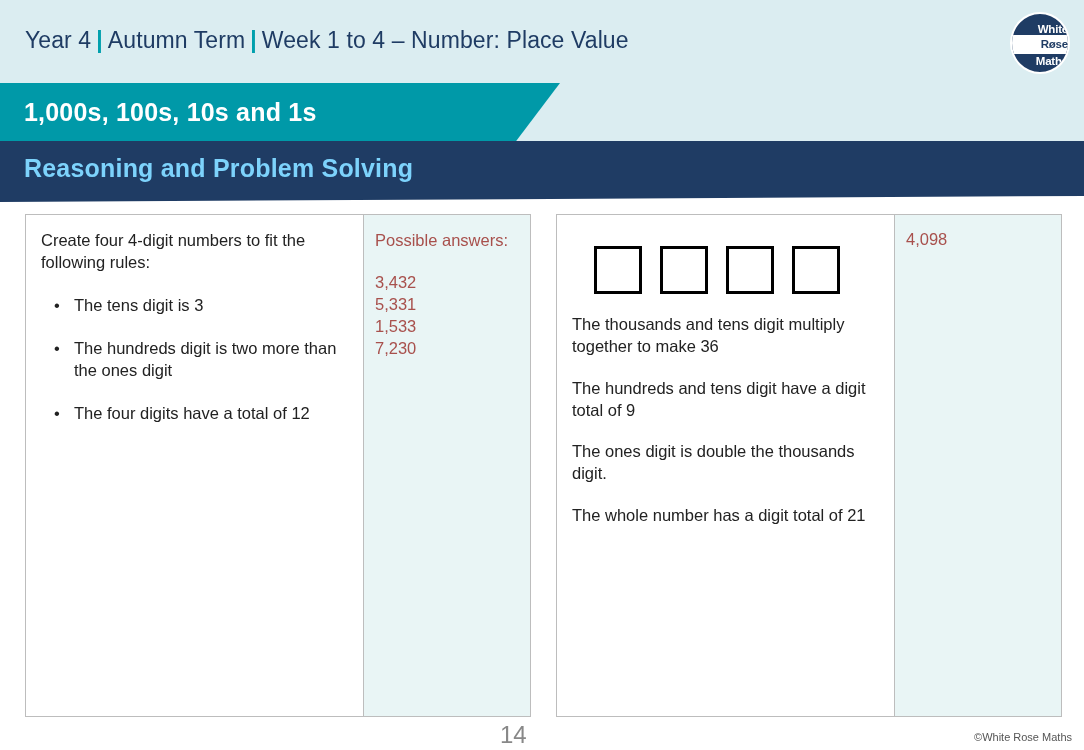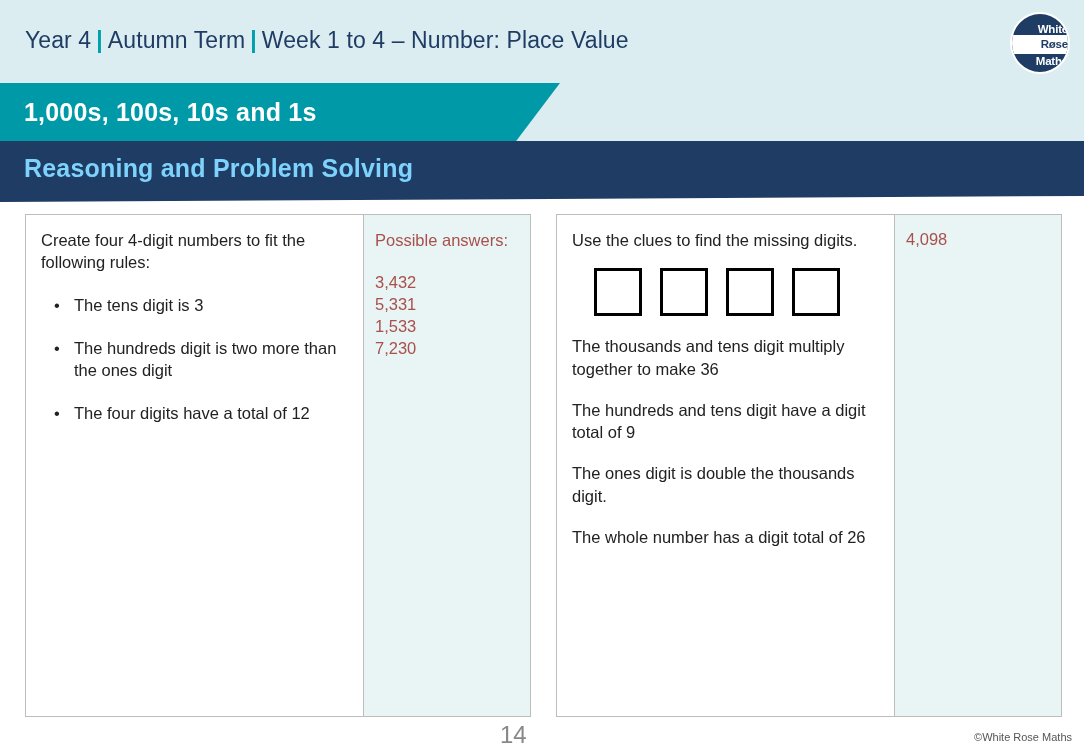--- a/index.html
+++ b/index.html
@@ -252,33 +252,32 @@
           <div class="a-item">3,432</div>
           <div class="a-item">5,331</div>
           <div class="a-item">1,533</div>
           <div class="a-item">7,230</div>
         </div>
       </div>
     </div>
 
     <div class="panel panel-right">
       <div class="q-col">
-        <div class="q-text">Use the clues to find the missing digits.</div>
 
         <div class="digit-boxes">
           <div class="digit-box"></div>
           <div class="digit-box"></div>
           <div class="digit-box"></div>
           <div class="digit-box"></div>
         </div>
 
         <div class="q-text gap">The thousands and tens digit multiply together to make 36</div>
         <div class="q-text gap">The hundreds and tens digit have a digit total of 9</div>
         <div class="q-text gap">The ones digit is double the thousands digit.</div>
-        <div class="q-text gap">The whole number has a digit total of 26</div>
+        <div class="q-text gap">The whole number has a digit total of 21</div>
       </div>
       <div class="a-col">
         <div class="a-item">4,098</div>
       </div>
     </div>
 
   </div>
 
   <div class="page-num">14</div>
   <div class="copyright">©White Rose Maths</div>

